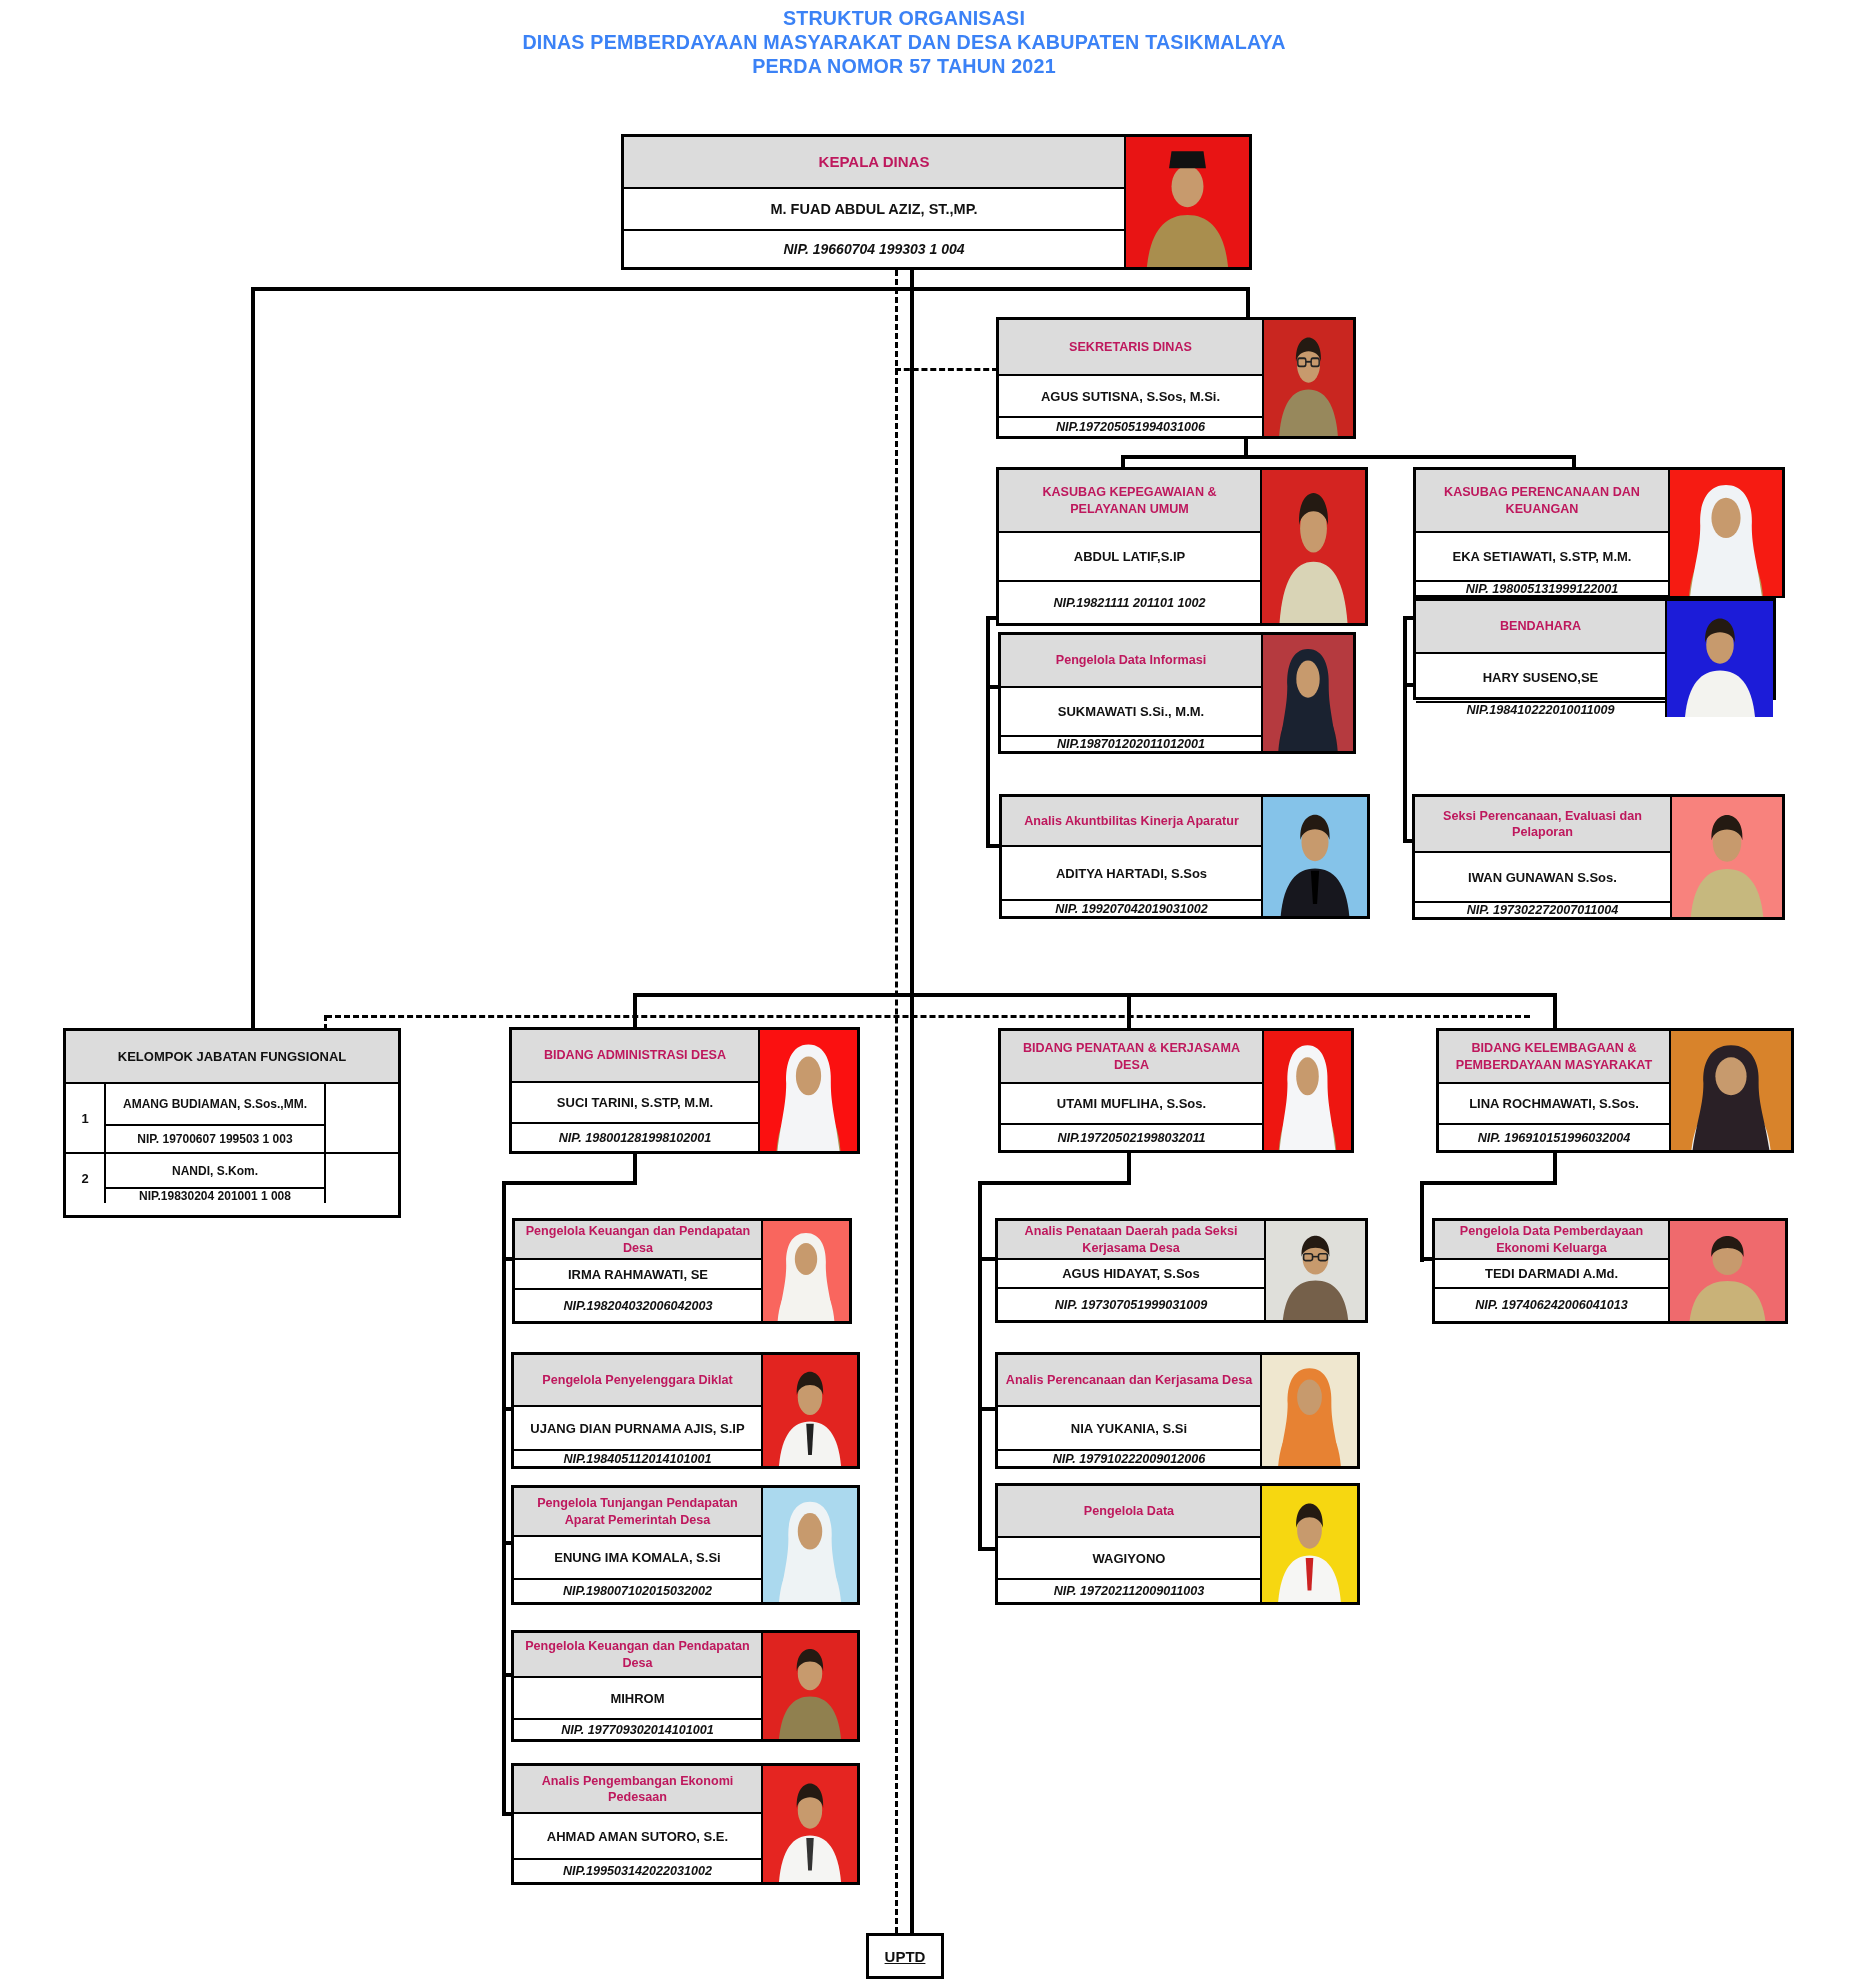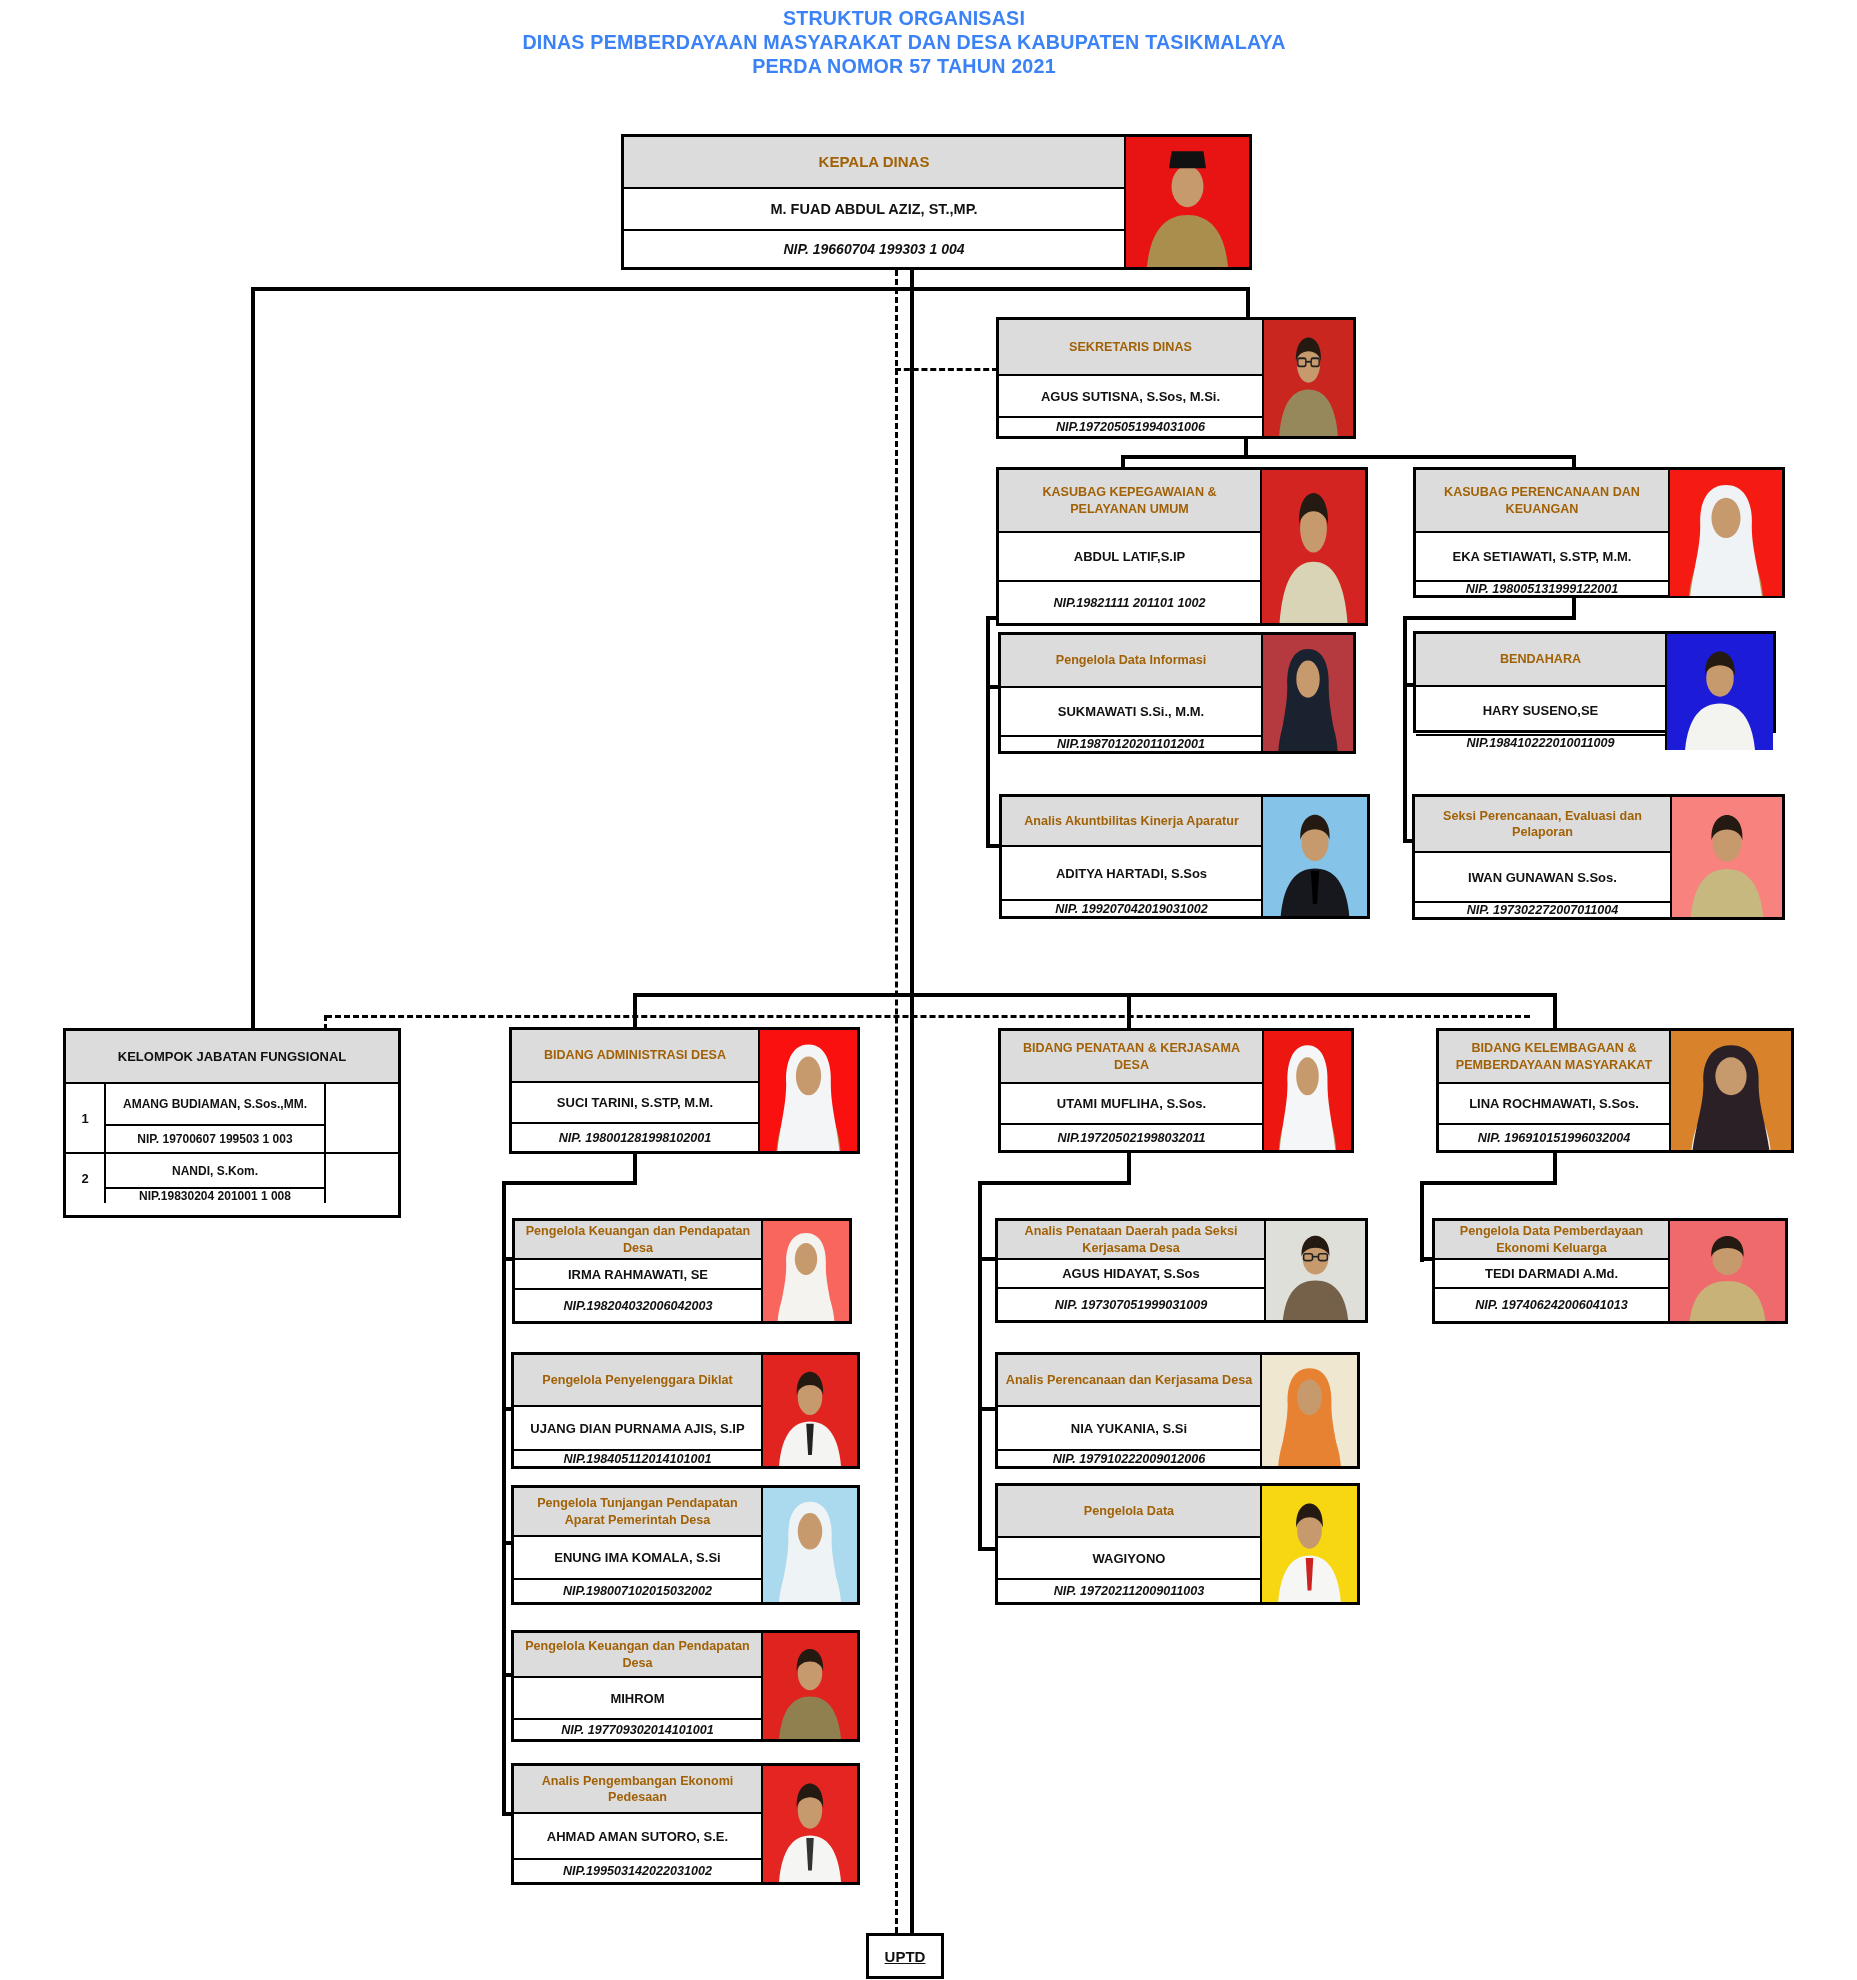--- a/index.html
+++ b/index.html
@@ -12,21 +12,21 @@
   .ln{position:absolute;}
   .ln.solid{background:#000;}
   .ln.dash-v{border-left:3.7px dashed #000;background:none;}
   .ln.dash-h{border-top:3.7px dashed #000;background:none;}
   
   .node{position:absolute;box-sizing:border-box;border:3.7px solid #000;background:#fff;
         display:grid;grid-template-columns:1fr var(--p);}
   .node .txt{display:grid;grid-template-rows:var(--t) var(--n) 1fr;min-width:0;}
   .node .hd{background:#dcdcdc;border-bottom:2.8px solid #000;display:flex;align-items:center;
             justify-content:center;text-align:center;font-weight:bold;font-size:12.6px;
-            line-height:1.3;padding:0 7.5px;color:#a16207;}
+            line-height:1.3;padding:0 7.5px;color:#be185d;}
   .node .nm{border-bottom:2.8px solid #000;display:flex;align-items:center;justify-content:center;
             text-align:center;font-weight:bold;font-size:13px;padding:0 5.6px;color:#111;}
   .node .np{display:flex;align-items:center;justify-content:center;text-align:center;
             font-weight:bold;font-size:12.6px;padding:0 3.7px;color:#111;font-style:italic;}
   .node .ph{border-left:2.8px solid #000;overflow:hidden;}
   .node.big .hd{font-size:15px;}
   .node.big .nm{font-size:14.5px;}
   .node.big .np{font-size:14px;}
   
   .kelompok{position:absolute;left:63px;top:1028px;width:338px;height:190px;box-sizing:border-box;
@@ -171,21 +171,21 @@
           <div class="np">NIP.198701202011012001</div>
         </div>
         <div class="ph">
           <svg viewBox="0 0 100 100" preserveAspectRatio="none" width="100%" height="100%" style="display:block;background:#b53a3f">
             <path d="M50 60 C32 60 20 72 17 100 L83 100 C80 72 68 60 50 60 Z" fill="#20202a"></path>
             <path d="M50 12 C32 12 26 28 27 44 C27 62 22 74 18 100 L82 100 C78 74 73 62 73 44 C74 28 68 12 50 12 Z" fill="#1a2230"></path>
             <ellipse cx="50" cy="38" rx="13" ry="16" fill="#c79a6d"></ellipse>
           </svg>
         </div>
       </div>
-      <div class="node" style="left: 1413px; top: 631px; width: 363px; height: 102px; --p: 108px; --t: 53px; --n: 49px;">
+      <div class="node" style="left: 1413px; top: 598px; width: 363px; height: 102px; --p: 108px; --t: 53px; --n: 49px;">
         <div class="txt">
           <div class="hd">BENDAHARA</div>
           <div class="nm">HARY SUSENO,SE</div>
           <div class="np">NIP.198410222010011009</div>
         </div>
         <div class="ph">
           <svg viewBox="0 0 100 100" preserveAspectRatio="none" width="100%" height="100%" style="display:block;background:#1c1cd8">
             <path d="M50 60 C32 60 20 72 17 100 L83 100 C80 72 68 60 50 60 Z" fill="#f3f3ef"></path>
             <ellipse cx="50" cy="38" rx="13" ry="16" fill="#c79a6d"></ellipse>
             <path d="M36 36 C35 20 44 15 50 15 C56 15 65 20 64 36 C61 24 39 24 36 36 Z" fill="#241a12"></path>

